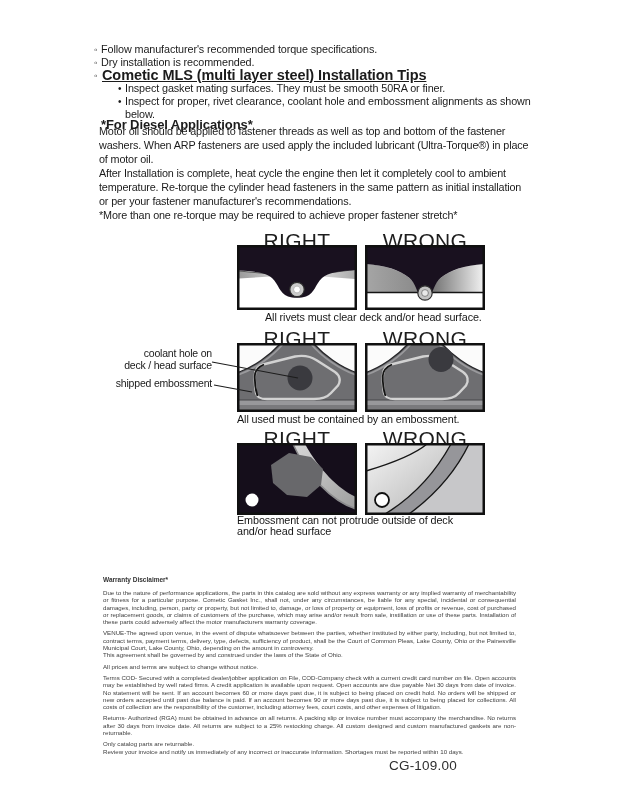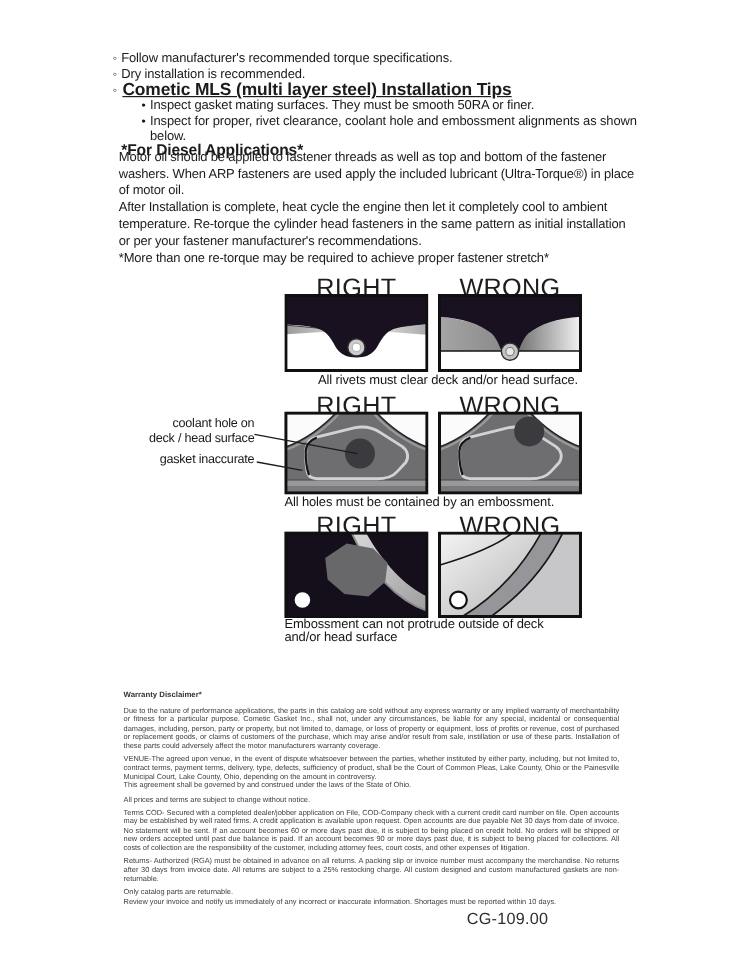--- a/index.html
+++ b/index.html
@@ -125,21 +125,21 @@
     </svg>
   </div>
 
   <div class="fig-caption" style="top:312px;margin-left:28px;">All rivets must clear deck and/or head surface.</div>
 
   <div class="fig-label" style="left:237px; top:327px;">RIGHT</div>
   <div class="fig-label" style="left:365px; top:327px;">WRONG</div>
 
   <div class="ann-label" style="top:328px;margin-top:20px;">coolant hole on
 deck / head surface</div>
-  <div class="ann-label" style="top:378px;">gasket inaccurate</div>
+  <div class="ann-label" style="top:378px;">shipped embossment</div>
 
   <svg class="ann-lines" width="95" height="45" viewBox="0 0 95 45">
     <line x1="1" y1="7" x2="87" y2="23" stroke="#1c1c1c" stroke-width="1.1"></line>
     <line x1="3" y1="30" x2="41" y2="37" stroke="#1c1c1c" stroke-width="1.1"></line>
   </svg>
 
   <div class="fig" style="left:237px; top:343px;">
     <svg width="120" height="69" viewBox="0 0 120 69">
       <rect width="120" height="69" fill="#6e6e71"></rect>
       <rect x="1" y="57" width="118" height="5" fill="#98989b"></rect>
@@ -166,21 +166,21 @@
       <path d="M74,1 C84,13 102,26 119,32" stroke="#9a9a9d" stroke-width="1.8" fill="none"></path>
       <path d="M1,1 L43,1 C33,12 17,24 1,29.5 Z" fill="#fbfbfb" stroke="#252528" stroke-width="1.3"></path>
       <path d="M77,1 L119,1 L119,29.5 C103,24 87,12 77,1 Z" fill="#fbfbfb" stroke="#252528" stroke-width="1.3"></path>
       <path d="M19,50 C18,44 17.5,36 18,31 C18.5,26 21,23 26,21.5 L58,13.5 C66,12 74,13.5 80,17.5 L98,29 C103,32.5 104,38 101,42.5 L94,50 C90,54.5 84,56 77,56 L30,56 C23,56 20,54.5 19,50 Z" fill="none" stroke="#d2d2d2" stroke-width="2.4"></path>
       <path d="M27,21.5 C21,24 18,28 17.8,33 C17.6,40 18.5,47 20.5,53" fill="none" stroke="#141414" stroke-width="1.8"></path>
       <circle cx="76" cy="16.5" r="12.5" fill="#3a3a3f"></circle>
       <rect x="1.25" y="1.25" width="117.5" height="66.5" fill="none" stroke="#101010" stroke-width="2.5"></rect>
     </svg>
   </div>
 
-  <div class="fig-caption" style="top:414px;">All holes must be contained by an embossment.</div>
+  <div class="fig-caption" style="top:414px;">All used must be contained by an embossment.</div>
 
   <div class="fig-label" style="left:237px; top:427px;">RIGHT</div>
   <div class="fig-label" style="left:365px; top:427px;">WRONG</div>
 
   <div class="fig" style="left:237px; top:443px;">
     <svg width="120" height="72" viewBox="0 0 120 72">
       <defs>
         <linearGradient id="gE" x1="0" y1="0" x2="1" y2="1">
           <stop offset="0" stop-color="#d8d8d8"></stop>
             <stop offset="1" stop-color="#9e9e9e"></stop>

